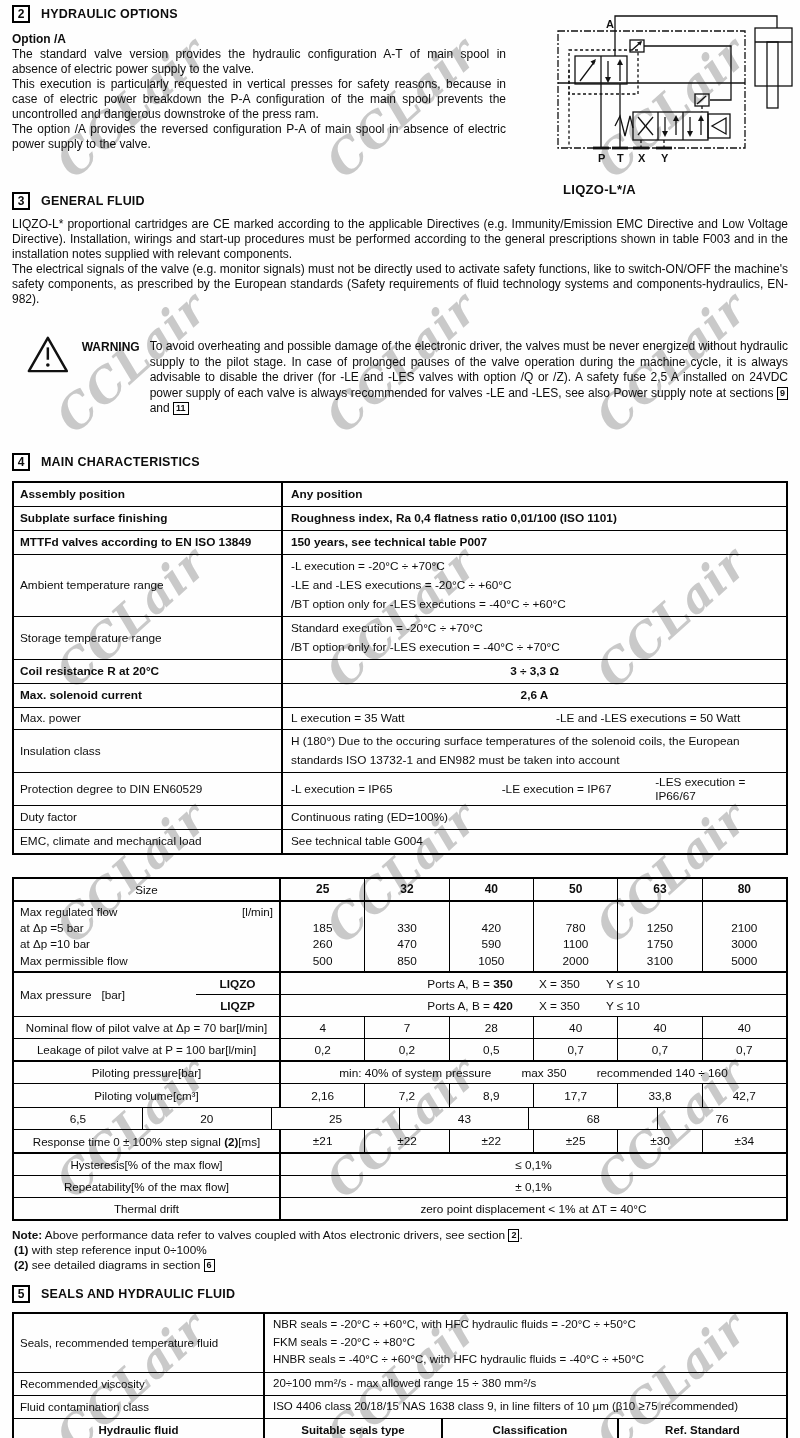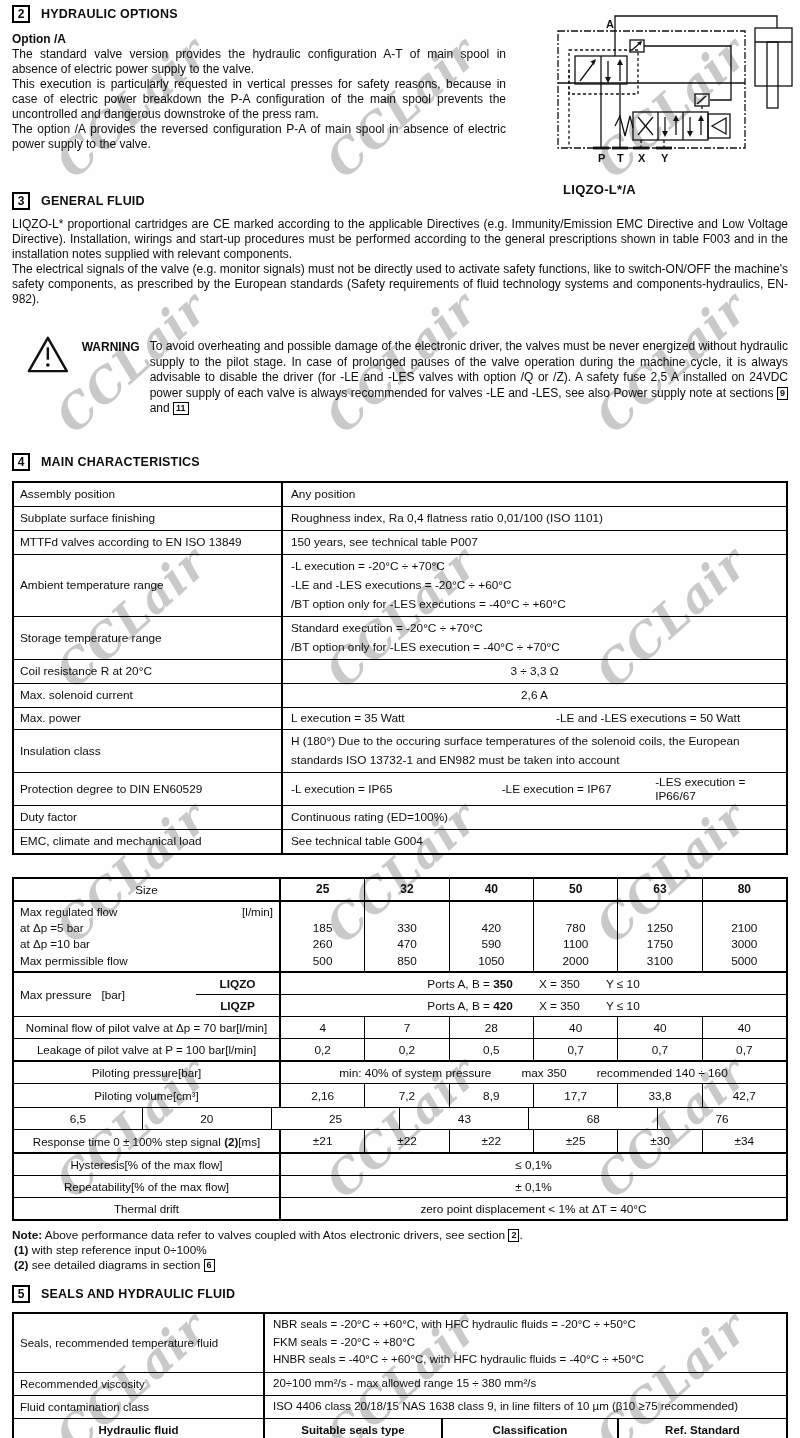--- a/index.html
+++ b/index.html
@@ -36,21 +36,21 @@
   .bb2{border-bottom-width:2px;}
   .tlabel{width:269px;border-right:2px solid #000;padding:2px 6px;box-sizing:border-box;
           display:flex;align-items:center;background:transparent;}
   .tval{flex:1;padding:2px 8px;display:flex;flex-direction:column;justify-content:flex-start;box-sizing:border-box;}
   .tval.center{align-items:center;}
   .tval.hrow{flex-direction:row;align-items:center;}
   .tval div{line-height:19px;}
   .w265{display:inline-block;width:265px;}
   .w230{display:inline-block;width:230px;}
   .w137{display:inline-block;width:137px;}
-  .mh20{min-height:20px;} .mh21{min-height:21px;} .mh22{min-height:22px;} .mh23{min-height:23px;}
+  .mh20{min-height:20px;font-weight:bold;} .mh21{min-height:21px;} .mh22{min-height:22px;} .mh23{min-height:23px;}
   .mh40{min-height:40px;} .mh41{min-height:41px;} .mh58{min-height:58px;} .mh60{min-height:60px;} .mh68{min-height:68px;}
 
   
   .sz .tlabel{width:267px;justify-content:center;font-size:11.6px;}
   .sz-cells{flex:1;display:flex;}
   .sz-cell{flex:1;border-right:1px solid #000;display:flex;align-items:center;justify-content:center;}
   .sz-cell:last-child{border-right:none;}
   .szhead .sz-cell{font-weight:bold;font-size:12px;}
   .flowlab{flex-direction:column;align-items:stretch;justify-content:flex-start;padding-top:2px;}
   .fl-line1{display:flex;justify-content:space-between;line-height:16px;}

